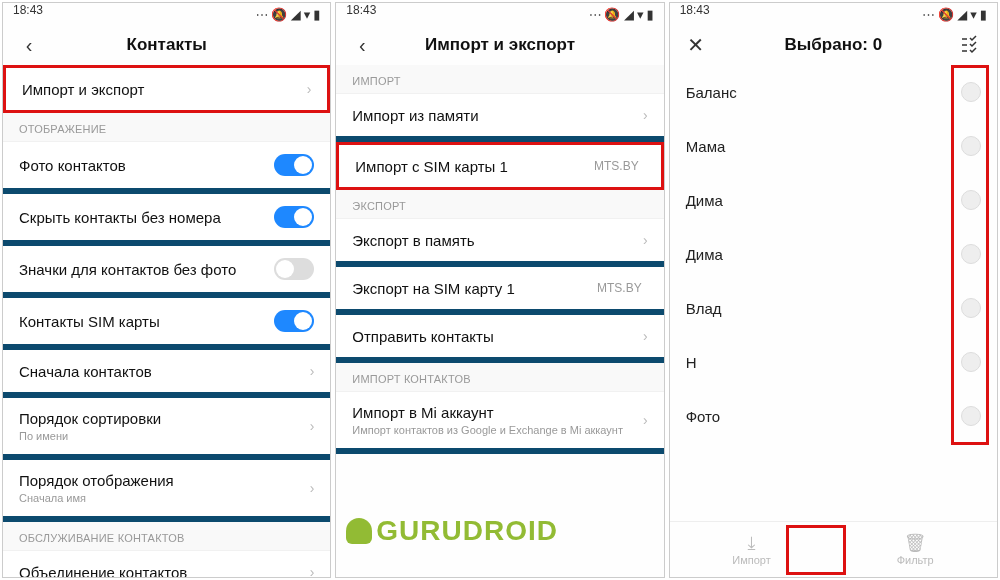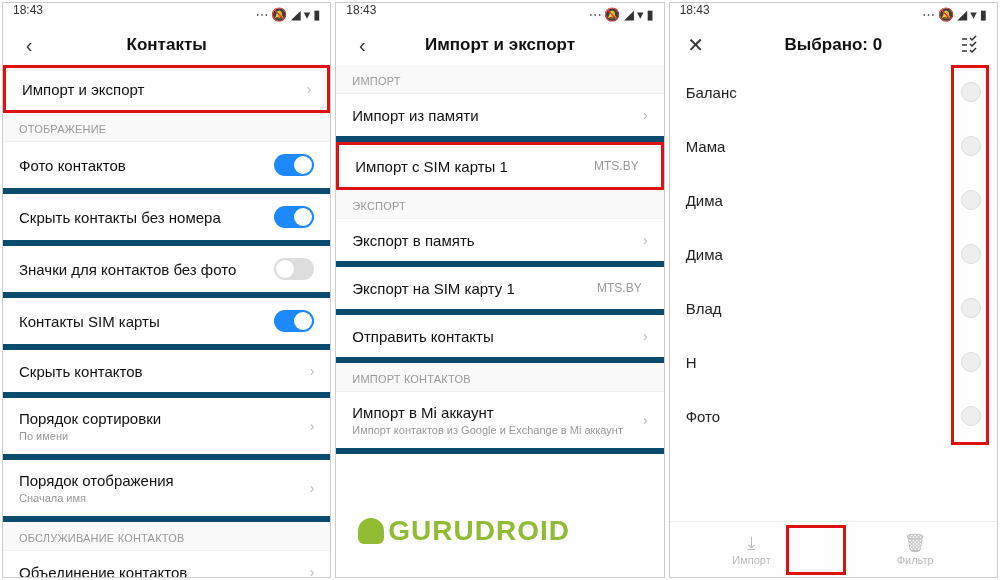--- a/index.html
+++ b/index.html
@@ -121,21 +121,20 @@
     }
     .watermark {
       position:absolute;
       left:10px; bottom:30px;
       font-size:28px; font-weight:700;
       color:#8db82a;
       display:flex; align-items:center; gap:4px;
       letter-spacing:1px;
       opacity:.95;
       pointer-events:none;
-      margin-left:12px;
     }
     .watermark .droid {
       width:26px; height:26px; background:#8db82a;
       border-radius:50% 50% 6px 6px;
       position:relative;
     }
   </style>
 </head>
 <body>
 
@@ -179,21 +178,21 @@
           <div class="knob"></div>
         </div>
     </div>
     <div class="row">
       <div class="label">Контакты SIM карты</div>
       <div class="toggle on">
           <div class="knob"></div>
         </div>
     </div>
     <div class="row">
-      <div class="label">Скрыть контактов</div>
+      <div class="label">Сначала контактов</div>
       <span class="chev">›</span>
     </div>
     <div class="row">
       <div style="flex:1">
         <div class="label" style="flex:none">Порядок сортировки</div>
         <div class="sub">По имени</div>
       </div>
       <span class="chev">›</span>
     </div>
     <div class="row">

